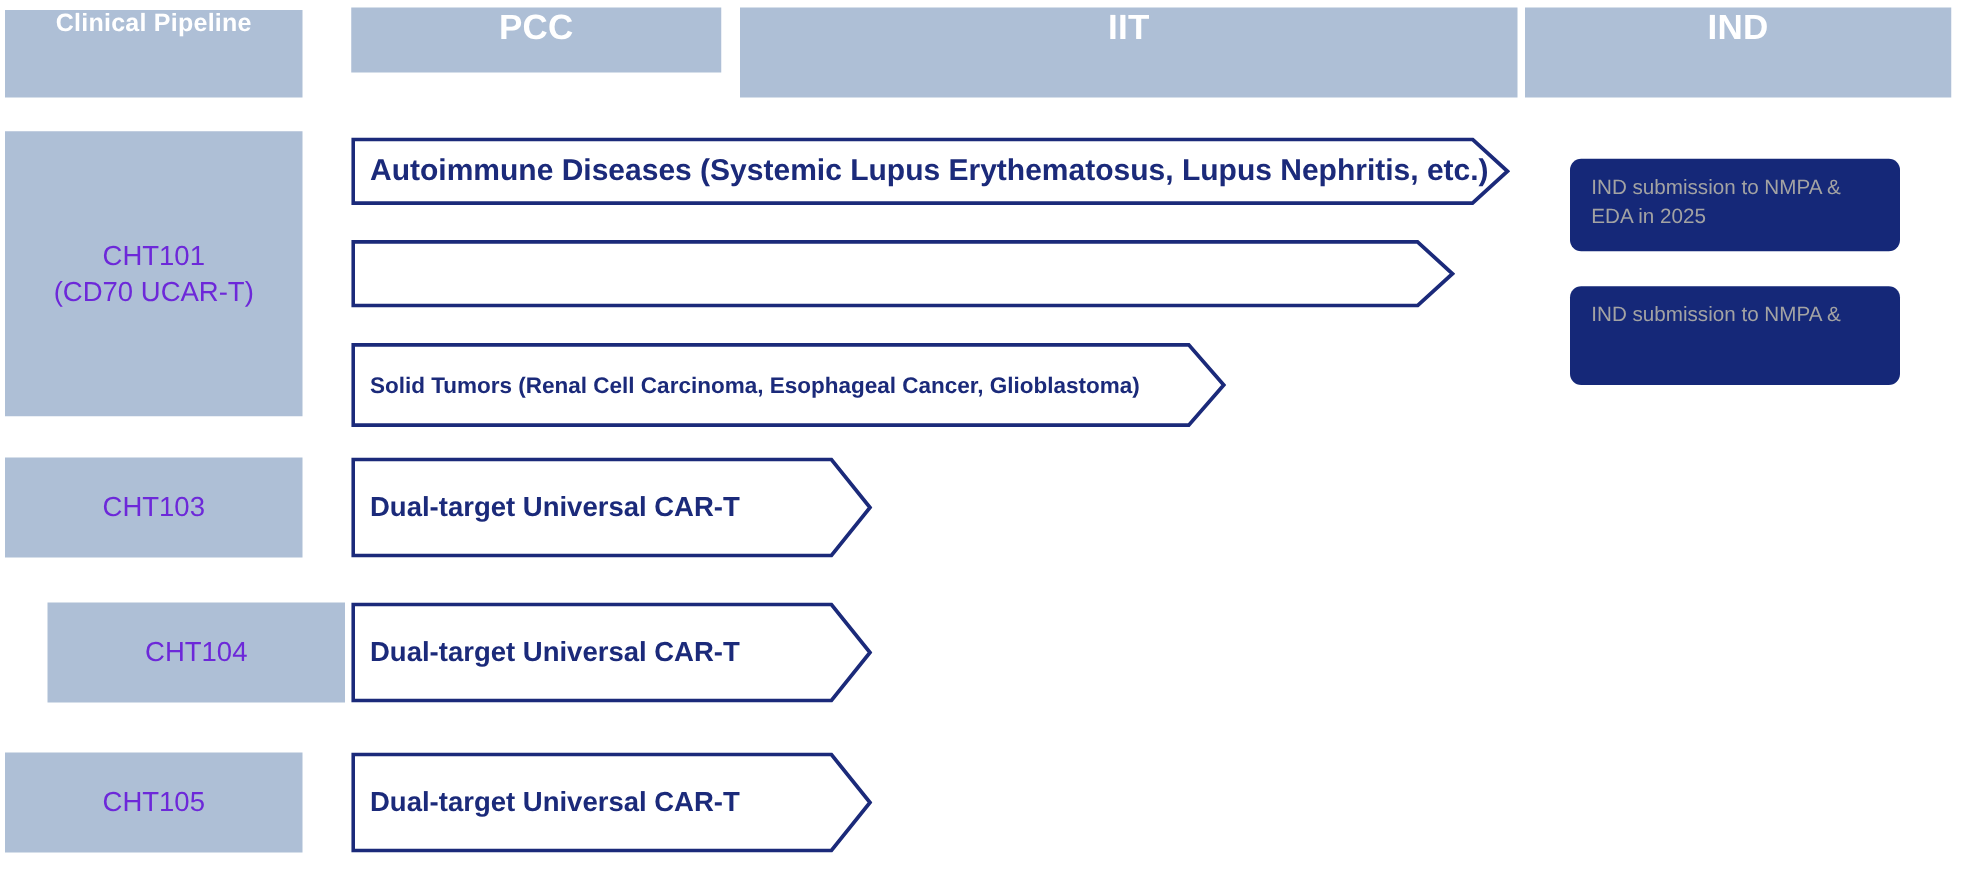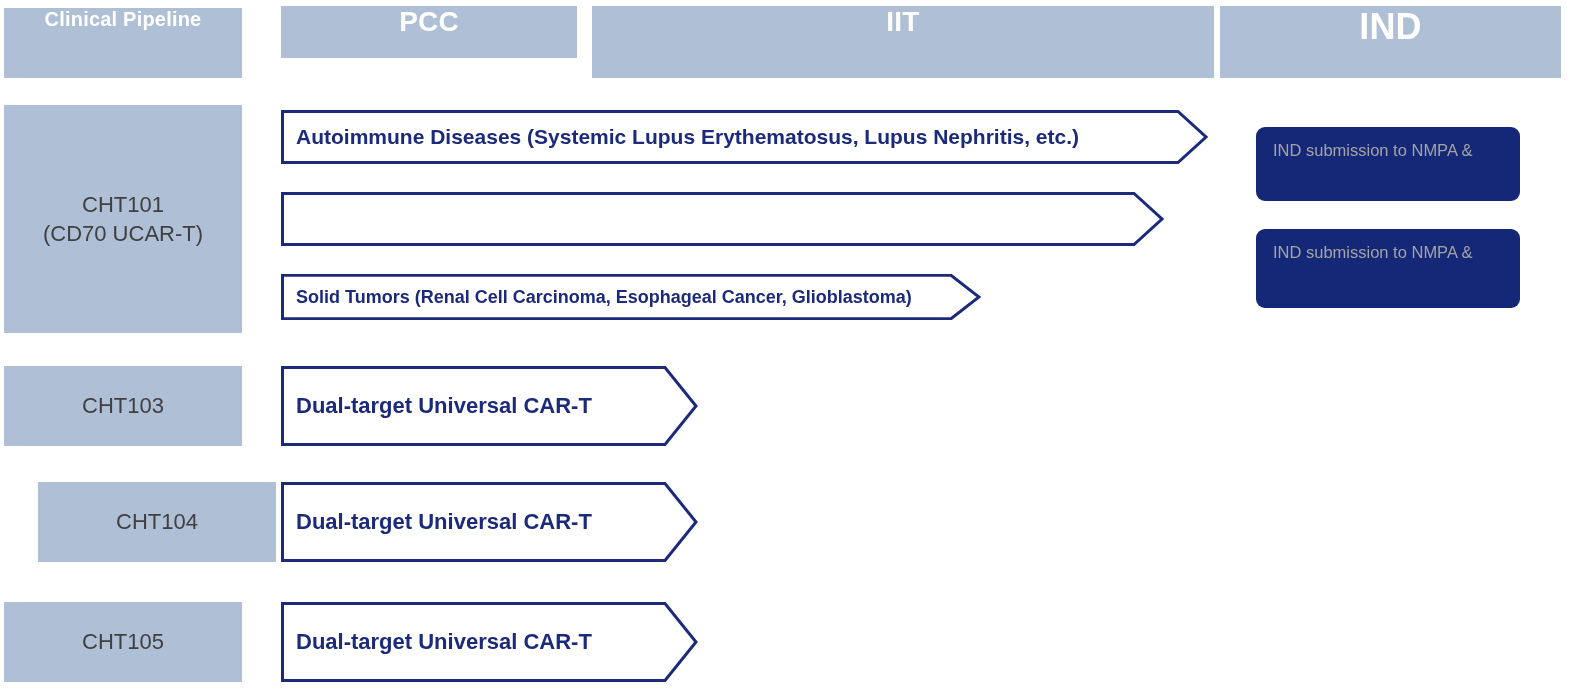--- a/index.html
+++ b/index.html
@@ -22,28 +22,28 @@
     color: #ffffff;
     display: flex;
     justify-content: center;
     font-weight: 700;
     letter-spacing: .2px;
     box-sizing: border-box;
   }
   .hdr-clinical { left: 4px;    top: 8px; width: 238px; height: 70px; font-size: 20px; }
   .hdr-pcc      { left: 281px;  top: 6px; width: 296px; height: 52px; font-size: 28px; }
   .hdr-iit      { left: 592px;  top: 6px; width: 622px; height: 72px; font-size: 28px; }
-  .hdr-ind      { left: 1220px; top: 6px; width: 341px; height: 72px; font-size: 36px; }
+  .hdr-ind      { left: 1220px; top: 6px; width: 341px; height: 72px; font-size: 28px; }
 
   
   .prog {
     position: absolute;
     left: 4px;
     background: #aebfd6;
-    color: #404040;
+    color: #6d28d9;
     display: flex;
     align-items: center;
     justify-content: center;
     text-align: center;
     font-size: 22px;
     font-weight: 400;
     line-height: 1.32;
     width: 238px;
     box-sizing: border-box;
   }
@@ -73,26 +73,26 @@
     pointer-events: none;
   }
   .arrow .arrow-label {
     position: relative;
     z-index: 2;
     padding-left: 15px;
     white-space: nowrap;
   }
 
   .a-auto  { top: 110px; width: 927px; height: 54px; }
-  .a-auto  .arrow-label { font-size: 21px; text-align: center; }
+  .a-auto  .arrow-label { font-size: 24px; text-align: center; }
 
   .a-hema  { top: 192px; width: 883px; height: 54px; }
   .a-hema  .arrow-label { font-size: 19px; }
 
-  .a-solid { top: 274px; width: 700px; height: 46px; }
+  .a-solid { top: 274px; width: 700px; height: 68px; }
   .a-solid .arrow-label { font-size: 18px; }
 
   .a-103 { top: 366px; width: 417px; height: 80px; }
   .a-104 { top: 482px; width: 417px; height: 80px; }
   .a-105 { top: 602px; width: 417px; height: 80px; }
   .a-103 .arrow-label, .a-104 .arrow-label, .a-105 .arrow-label { font-size: 22px; }
 
   
   .ind-card {
     position: absolute;
@@ -179,16 +179,17 @@
 
 <div class="arrow a-105">
   <svg class="arrow-svg" viewBox="0 0 417 80" preserveAspectRatio="none">
     <polygon points="1.5,1.5 384,1.5 415,40 384,78.5 1.5,78.5" fill="#ffffff" stroke="#1b2a7a" stroke-width="3" vector-effect="non-scaling-stroke"></polygon>
   </svg>
   <span class="arrow-label">Dual-target Universal CAR-T</span>
 </div>
 
 <div class="ind-card ind-1">
   <span class="ln">IND submission to NMPA &amp;</span>
+  <span class="ln">EDA in 2025</span>
 </div>
 <div class="ind-card ind-2">
   <span class="ln">IND submission to NMPA &amp;</span>
 </div>
 
 </body></html>

